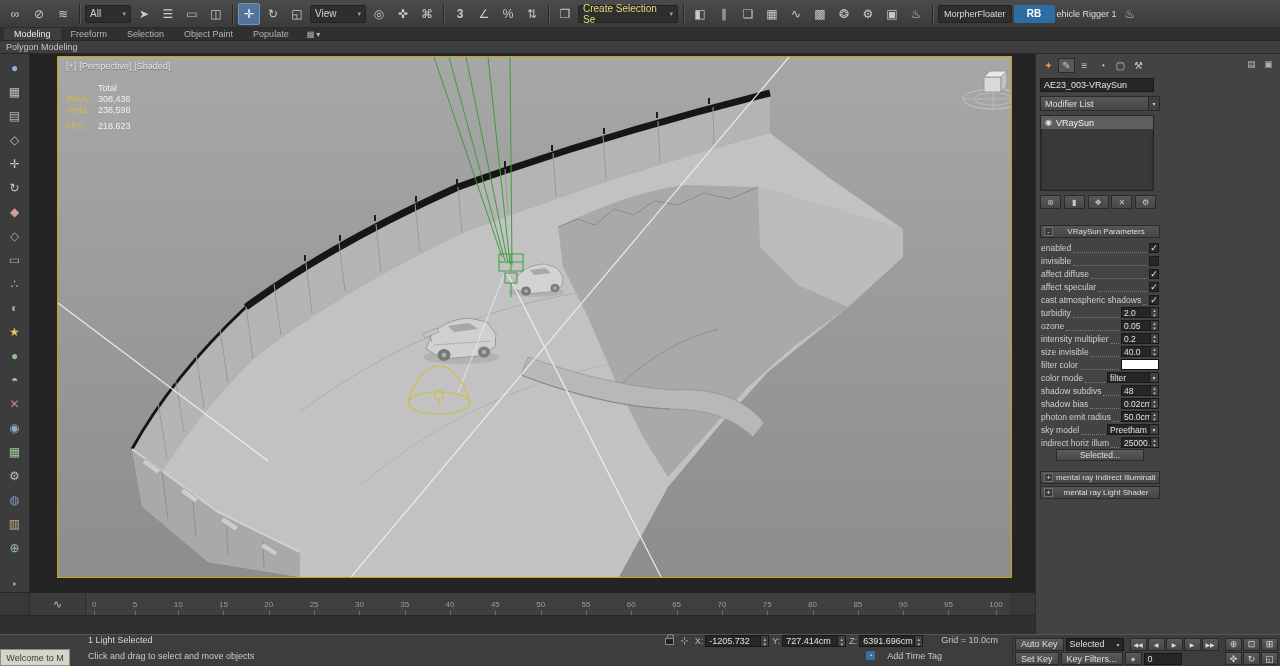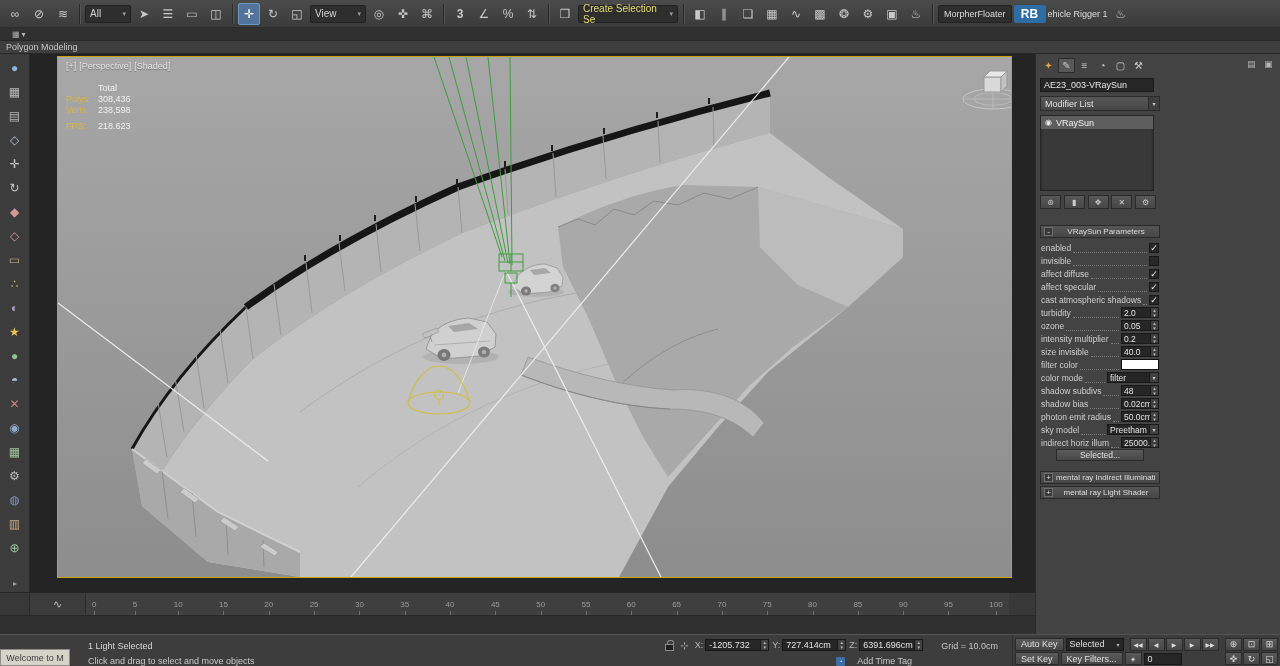--- a/index.html
+++ b/index.html
@@ -13,21 +13,21 @@
   .tbi{height:22px;min-width:22px;display:flex;align-items:center;justify-content:center;
        color:#c9c9c9;font-size:12px;border-radius:2px;flex-shrink:0}
   .tbi.active{background:#53749a;border:1px solid #6f97c2;color:#fff}
   .tbsep{width:1px;height:20px;background:#282828;box-shadow:1px 0 0 #565656;margin:0 3px;flex-shrink:0}
   .tbi.dd{background:#2e2e2e;border:1px solid #222;height:18px;font-size:10px;
           justify-content:space-between;padding:0 4px;color:#d4d4d4}
   .wAll{width:46px}.wView{width:56px}.wSel{width:100px}
   .tbi.hl .t{color:#e4dc72}
   .tbi .arrow{font-size:7px;color:#9f9f9f;margin-left:3px}
   .tbi.txt{background:#2e2e2e;border:1px solid #222;height:18px;font-size:9px;padding:0 5px;color:#ddd}
-  .tbi.rb{background:#2e6da4;color:#fff;font-size:12px;font-weight:bold;width:32px;height:18px}
+  .tbi.rb{background:#2e6da4;color:#fff;font-size:10px;font-weight:bold;width:41px;height:18px}
   .tbi.lbl{font-size:9px;color:#ddd}
   .tbi .t:empty,.tbi .arrow:empty,.tbi .g:empty{display:none}
 
   
   .ribbontabs{height:13px;background:#303030;border-bottom:1px solid #282828;display:flex;
               align-items:stretch;padding-left:4px;font-size:9px;flex-shrink:0}
   .rtabs{display:flex}
   .rtab{padding:0 10px;display:flex;align-items:center;color:#b5b5b5}
   .rtab.active{background:#3e3e3e;color:#ececec}
   .roverflow{margin-left:8px;display:flex;align-items:center;gap:2px;color:#b5b5b5;font-size:8px}
@@ -117,37 +117,37 @@
   .prow.drop .parrow{display:flex;width:9px;height:100%;background:#404040;align-items:center;justify-content:center;
                      font-size:6px;color:#ccc;border-left:1px solid #191919}
   .prow.color .pval{width:38px;background:#ffffff;border:1px solid #101010}
   .prow.btn{justify-content:center}
   .prow.btn .pval{width:88px;height:12px;background:linear-gradient(#5b5b5b,#484848);border:1px solid #2a2a2a;justify-content:center}
   .prow.btn .pvtext{flex:none;padding:0;color:#e0e0e0}
 
   
   .statusbar{height:32px;background:#3d3d3d;border-top:1px solid #555;display:flex;flex-shrink:0;position:relative}
   .sb-left{flex:1;display:flex;flex-direction:column;min-width:0}
-  .sb-row1,.sb-row2{height:16px;display:flex;align-items:flex-end;padding-right:14px}
+  .sb-row1,.sb-row2{height:16px;display:flex;align-items:flex-start;padding-right:14px}
   .sel-text{margin-left:88px;font-size:9px;color:#d6d6d6}
   .prompt{margin-left:88px;font-size:9px;color:#c9c9c9}
   .lock{width:9px;height:7px;background:#1f1f1f;border:1px solid #8a8a8a;position:relative;margin:3px 4px 0 auto}
   .lock::before{content:"";position:absolute;top:-5px;left:1px;width:5px;height:4px;border:1px solid #8a8a8a;
                 border-bottom:none;border-radius:3px 3px 0 0}
   .absicon{font-size:10px;color:#bdbdbd;margin:0 6px 0 2px}
   .coords{display:flex;align-items:center;gap:3px}
   .coord{display:flex;align-items:center;gap:2px}
   .clabel{font-size:9px;color:#b9b9b9}
   .cfield{width:64px;height:12px;background:#262626;border:1px solid #181818;color:#e2e2e2;font-size:9px;
           display:flex;align-items:center}
   .cfield span:first-child{flex:1;padding-left:3px;overflow:hidden}
   .cspn{display:flex;flex-direction:column;width:8px;height:100%;background:#404040;border-left:1px solid #1a1a1a}
   .cspn i{flex:1;font-style:normal;font-size:5px;line-height:4px;color:#bbb;display:flex;align-items:center;justify-content:center}
   .gridlabel{font-size:9px;color:#c6c6c6;margin-left:18px}
-  .timetag{display:flex;align-items:center;gap:12px;margin-left:auto;margin-right:86px}
+  .timetag{display:flex;align-items:center;gap:12px;margin-left:auto;margin-right:56px}
   .tagicon{width:9px;height:9px;background:#3a6ea5;border-radius:1px;display:flex;align-items:center;
            justify-content:center;font-size:7px;color:#cfe2f4}
   .timetag span.ttl{font-size:9px;color:#c9c9c9}
   .welcome{position:absolute;left:0;bottom:0;width:70px;height:17px;background:#d6d3c9;border:1px solid #8f8d85;
            color:#3a3a3a;font-size:9px;display:flex;align-items:center;justify-content:center;z-index:2}
 
   .animcol{width:268px;display:flex;flex-direction:column;border-left:1px solid #2f2f2f;padding:1px 2px}
   .anim-row{height:15px;display:flex;align-items:flex-end;gap:2px}
   .akey{height:13px;padding:0 5px;background:linear-gradient(#5b5b5b,#474747);border:1px solid #2a2a2a;
         font-size:9px;color:#e0e0e0;display:flex;align-items:center;flex-shrink:0}
@@ -382,20 +382,42 @@
 
       </div>
 
       <div class="tbi">
         <span class="g">♨</span>
 
       </div>
     </div>
 
   <div class="ribbontabs">
+    <div class="rtabs">
+
+        <div class="rtab active">
+          <span>Modeling</span>
+        </div>
+
+        <div class="rtab">
+          <span>Freeform</span>
+        </div>
+
+        <div class="rtab">
+          <span>Selection</span>
+        </div>
+
+        <div class="rtab">
+          <span>Object Paint</span>
+        </div>
+
+        <div class="rtab">
+          <span>Populate</span>
+        </div>
+      </div>
     <div class="roverflow">
       <span>▦</span>
       <span>▾</span>
     </div>
   </div>
 
   <div class="panelbar">
     <span>Polygon Modeling</span>
   </div>
 

